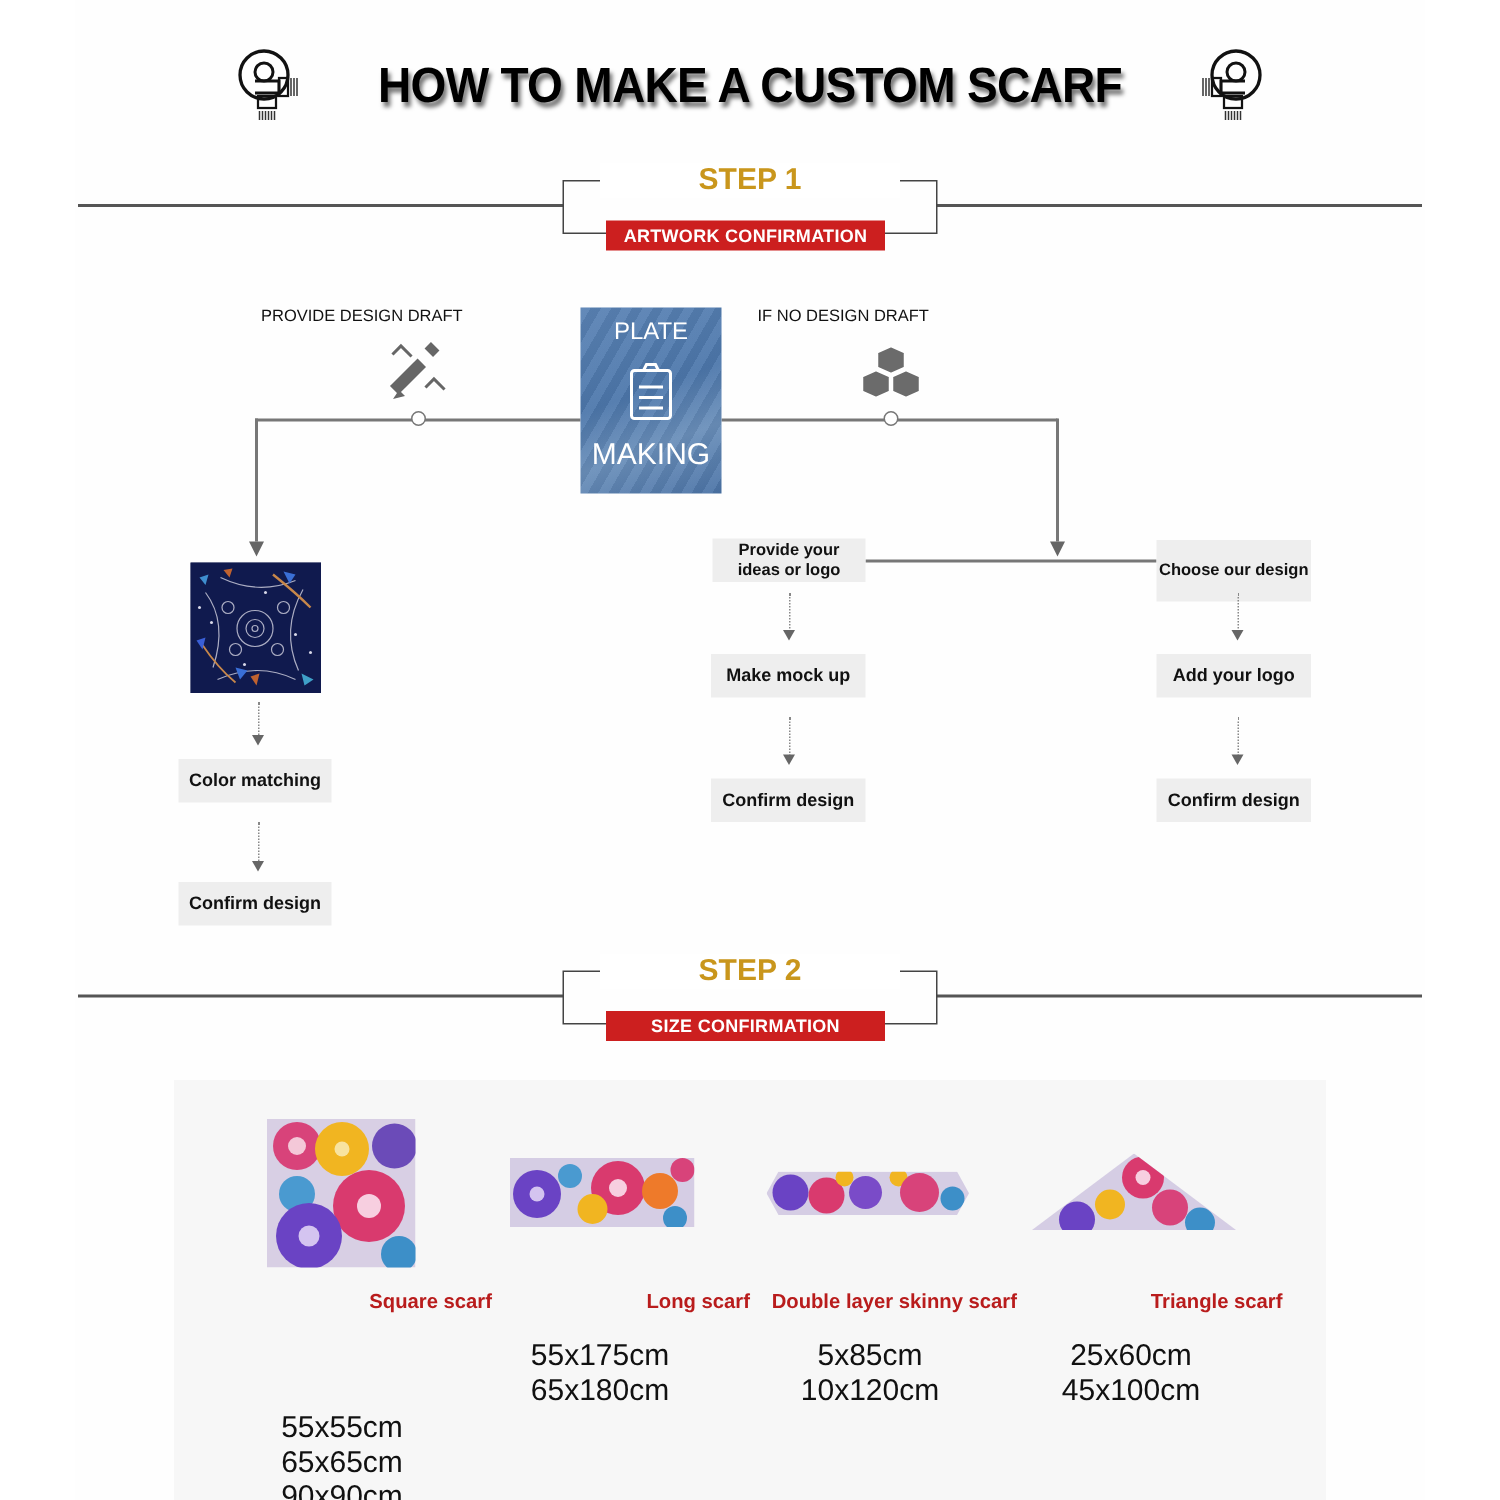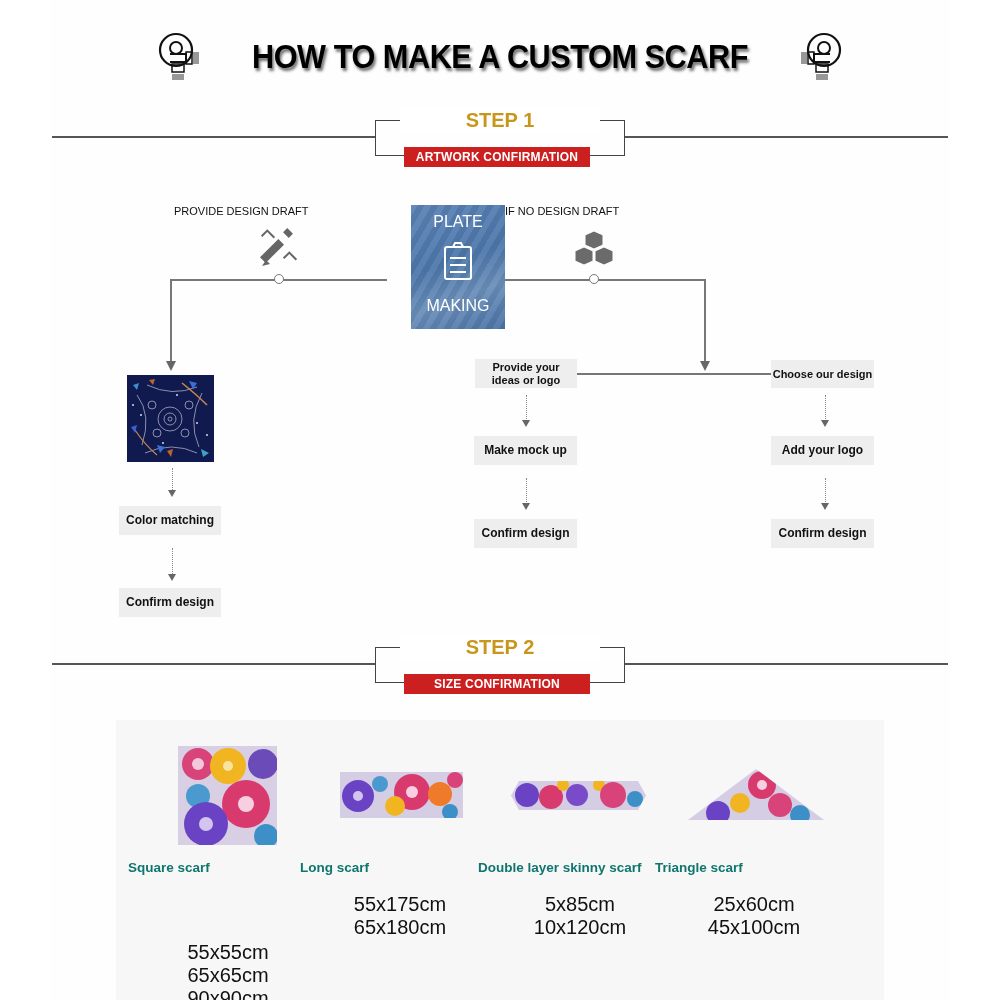--- a/index.html
+++ b/index.html
@@ -19,30 +19,30 @@
 
   
   .branch-label { position: absolute; font-size: 11px; color: #111; white-space: nowrap; }
   .line-h { position: absolute; height: 1.5px; background: #777; }
   .line-v { position: absolute; width: 1.5px; background: #777; }
   .dot-v { position: absolute; width: 0; border-left: 1.5px dotted #888; }
   .arrow-down { position: absolute; width: 0; height: 0; border-left: 5px solid transparent; border-right: 5px solid transparent; border-top: 10px solid #666; }
   .node { position: absolute; width: 10px; height: 10px; border-radius: 50%; background: #fff; border: 1.5px solid #777; }
   .box { position: absolute; background: #eeeeee; font-weight: bold; font-size: 12px; color: #111; display: flex; align-items: center; justify-content: center; text-align: center; line-height: 13px; }
 
-  .plate { position: absolute; left: 387px; top: 205px; width: 94px; height: 124px; background: linear-gradient(160deg, #5a83b5 0%, #4d77ab 45%, #6a8fba 70%, #4b73a6 100%); color: #fff; text-align: center; overflow: hidden; margin-left: 24px; }
+  .plate { position: absolute; left: 387px; top: 205px; width: 94px; height: 124px; background: linear-gradient(160deg, #5a83b5 0%, #4d77ab 45%, #6a8fba 70%, #4b73a6 100%); color: #fff; text-align: center; overflow: hidden; }
   .plate::before { content: ""; position: absolute; inset: 0; background: repeating-linear-gradient(120deg, rgba(255,255,255,0.06) 0 6px, rgba(0,0,0,0.05) 6px 12px); }
   .plate .t1 { position: absolute; top: 8px; width: 100%; font-size: 16px; }
-  .plate .t2 { position: absolute; bottom: 14px; width: 100%; font-size: 16px; }
+  .plate .t2 { position: absolute; bottom: 14px; width: 100%; font-size: 20px; }
 
   .artwork { position: absolute; left: 127px; top: 375px; width: 87px; height: 87px; background: radial-gradient(circle at 50% 48%, #1d2c6b 0 10%, #101a4e 11% 100%); overflow: hidden; }
 
   
   .panel { position: absolute; left: 116px; top: 720px; width: 768px; height: 280px; background: #f7f7f7; }
-  .scarf-name { position: absolute; font-weight: bold; font-size: 13.5px; color: #0f766e; text-align: left; width: 200px; }
+  .scarf-name { position: absolute; font-weight: bold; font-size: 13.5px; color: #b91c1c; text-align: right; width: 200px; }
   .sizes { position: absolute; font-size: 20px; color: #111; text-align: center; width: 200px; line-height: 23px; }
   .floral { position: absolute; overflow: hidden; }
 </style>
 </head>
 <body>
 
 <div class="canvas"></div>
 
 <svg class="scarf-icon" style="left:156px;" viewBox="0 0 50 54">
   <circle cx="20" cy="20" r="16" fill="none" stroke="#111" stroke-width="2.2"></circle>
@@ -170,21 +170,21 @@
 <div class="arrow-down" style="left:168px; top:574px; border-top-width:7px; border-left-width:4px; border-right-width:4px;"></div>
 <div class="box" style="left:119px; top:588px; width:102px; height:29px;">Confirm design</div>
 
 <div class="line-v" style="left:704px; top:279px; height:82px;"></div>
 <div class="arrow-down" style="left:700px; top:361px;"></div>
 <div class="line-h" style="left:577px; top:373px; width:194px;"></div>
 
 <div class="box" style="left:475px; top:359px; width:102px; height:29px; font-size:11px;">
   <span><span>Provide your</span><br><span>ideas or logo</span></span>
 </div>
-<div class="box" style="left:771px; top:360px; width:103px; height:28px; font-size:11px;">Choose our design</div>
+<div class="box" style="left:771px; top:360px; width:103px; height:41px; font-size:11px;">Choose our design</div>
 
 <div class="dot-v" style="left:526px; top:395px; height:28px;"></div>
 <div class="arrow-down" style="left:522px; top:420px; border-top-width:7px; border-left-width:4px; border-right-width:4px;"></div>
 <div class="box" style="left:474px; top:436px; width:103px; height:29px;">Make mock up</div>
 
 <div class="dot-v" style="left:526px; top:478px; height:28px;"></div>
 <div class="arrow-down" style="left:522px; top:503px; border-top-width:7px; border-left-width:4px; border-right-width:4px;"></div>
 <div class="box" style="left:474px; top:519px; width:103px; height:29px;">Confirm design</div>
 
 <div class="dot-v" style="left:825px; top:395px; height:28px;"></div>

